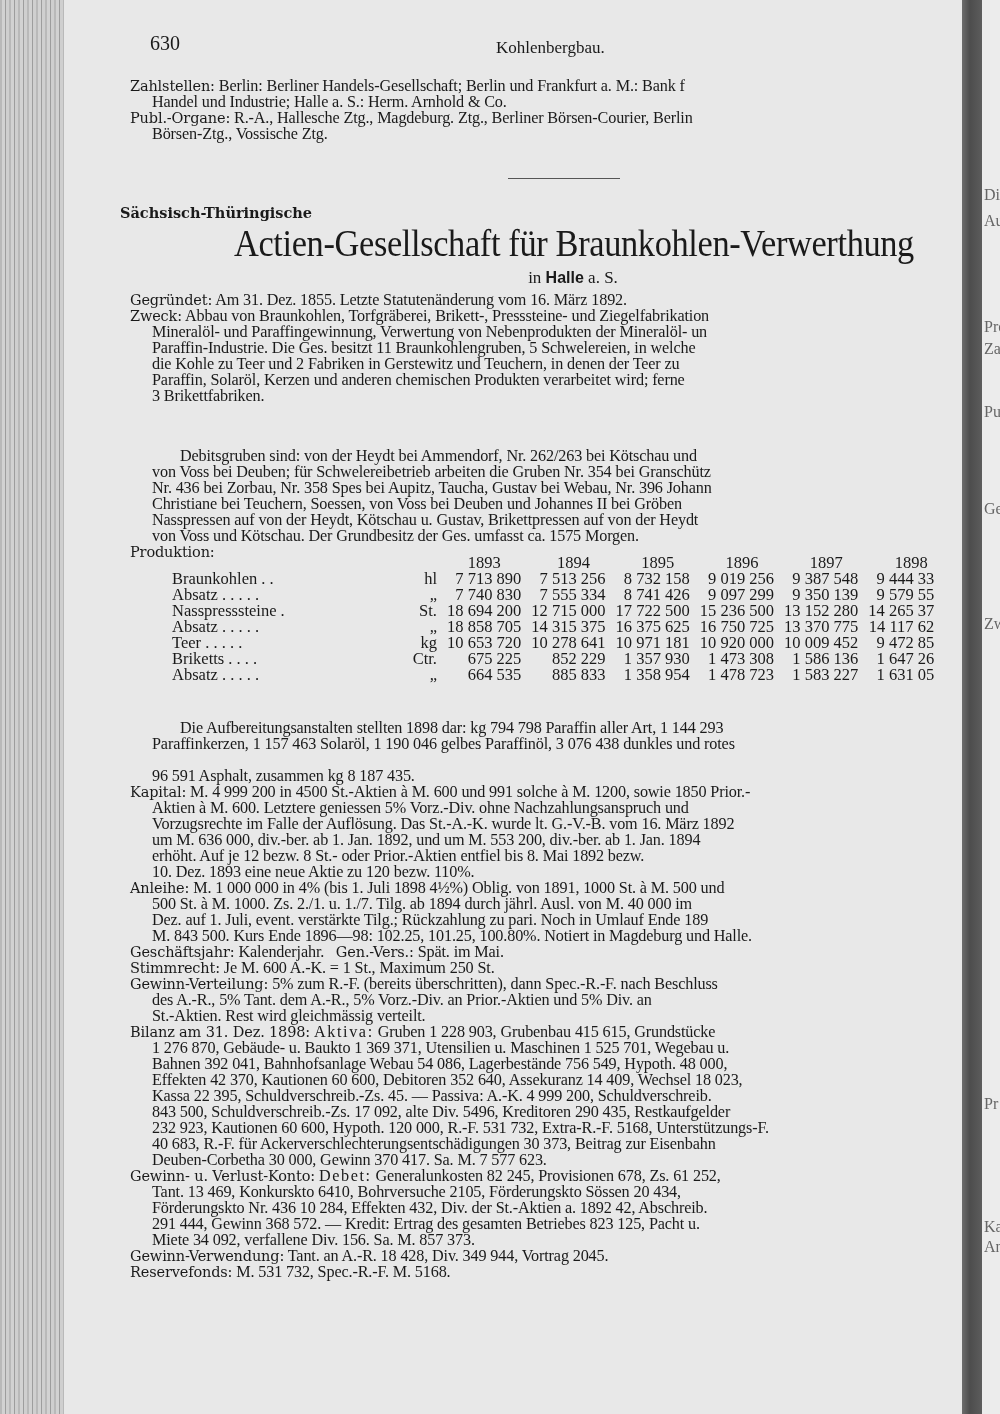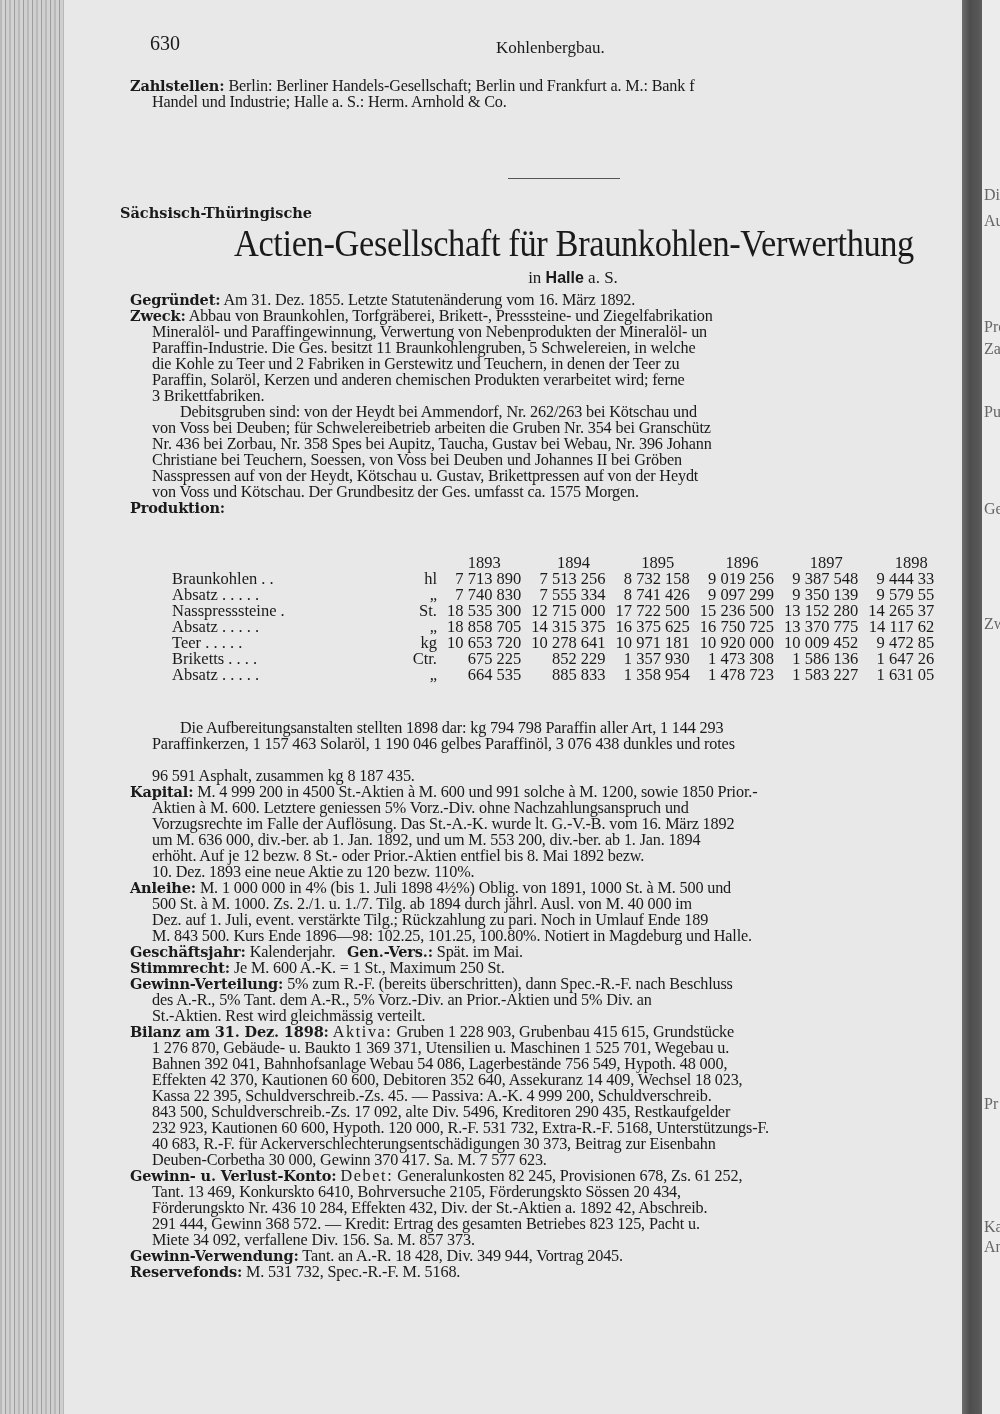--- a/index.html
+++ b/index.html
@@ -33,21 +33,21 @@
   }
   .nextpage span { position:absolute; left:2px; white-space:nowrap; }
 
   .abs { position:absolute; white-space:nowrap; }
   .pagenum { left:150px; top:32px; font-size:20px; }
   .running { left:496px; top:38px; font-size:17px; }
 
   .block { position:absolute; left:130px; width:830px; font-size:16.2px; line-height:16px; letter-spacing:-0.15px; }
   .block p { margin:0; text-indent:-22px; padding-left:22px; }
   .block .ind { text-indent:26px; padding-left:22px; }
-  .k { font-weight:bold; font-family:"DejaVu Serif", serif; font-size:14.5px; }
+  .k { font-weight:normal; font-family:"DejaVu Serif", serif; font-size:14.5px; }
   .sp { letter-spacing:1.6px; }
 
   .divider { position:absolute; left:508px; top:178px; width:112px; height:1px; background:#555; }
 
   .kicker { position:absolute; left:0; width:1000px; top:204px; text-align:left; font-family:"DejaVu Serif", serif; font-weight:bold; font-size:14.5px; padding-left:120px; box-sizing:border-box;}
   .title { position:absolute; left:0; width:1000px; top:222px; text-align:center; font-size:37px; letter-spacing:-0.4px; padding-left:150px; box-sizing:border-box; transform:scaleX(0.93); transform-origin:560px 0; }
   .loc { position:absolute; left:0; width:1000px; top:268px; text-align:center; font-size:17px; padding-left:146px; box-sizing:border-box; }
   .loc b { font-family:Liberation Sans, sans-serif; font-size:16px; }
 
   table.prod { position:absolute; left:172px; top:555px; border-collapse:collapse; font-size:16.5px; line-height:16px; }
@@ -74,36 +74,37 @@
   <span style="top:1095px">Pr</span>
   <span style="top:1218px">Ka</span>
   <span style="top:1238px">An</span>
 </div>
 
 <div class="abs pagenum">630</div>
 <div class="abs running">Kohlenbergbau.</div>
 
 <div class="block" style="top:78px;">
   <p><span class="k">Zahlstellen:</span> <span>Berlin: Berliner Handels-Gesellschaft; Berlin und Frankfurt a. M.: Bank f</span><br><span>Handel und Industrie; Halle a. S.: Herm. Arnhold &amp; Co.</span></p>
+  <p><span class="k">Publ.-Organe:</span> <span>R.-A., Hallesche Ztg., Magdeburg. Ztg., Berliner Börsen-Courier, Berlin</span><br><span>Börsen-Ztg., Vossische Ztg.</span></p>
 </div>
 
 <div class="divider"></div>
 
 <div class="kicker">Sächsisch-Thüringische</div>
 <div class="title">Actien-Gesellschaft für Braunkohlen-Verwerthung</div>
 <div class="loc">
   <span>in</span>
   <b>Halle</b>
   <span>a. S.</span>
 </div>
 
 <div class="block" style="top:292px;">
   <p><span class="k">Gegründet:</span> <span>Am 31. Dez. 1855.  Letzte Statutenänderung vom 16. März 1892.</span></p>
   <p><span class="k">Zweck:</span> <span>Abbau von Braunkohlen, Torfgräberei, Brikett-, Presssteine- und Ziegelfabrikation</span><br><span>Mineralöl- und Paraffingewinnung, Verwertung von Nebenprodukten der Mineralöl- un</span><br><span>Paraffin-Industrie.  Die Ges. besitzt 11 Braunkohlengruben, 5 Schwelereien, in welche</span><br><span>die Kohle zu Teer und 2 Fabriken in Gerstewitz und Teuchern, in denen der Teer zu</span><br><span>Paraffin, Solaröl, Kerzen und anderen chemischen Produkten verarbeitet wird; ferne</span><br><span>3 Brikettfabriken.</span></p>
-  <p class="ind" style="text-indent:28px;"><span>Debitsgruben sind: von der Heydt bei Ammendorf, Nr. 262/263 bei Kötschau und</span></p>
+  <p class="ind" style="text-indent:28px;margin-top:44px;"><span>Debitsgruben sind: von der Heydt bei Ammendorf, Nr. 262/263 bei Kötschau und</span></p>
   <p style="text-indent:0;"><span>von Voss bei Deuben; für Schwelereibetrieb arbeiten die Gruben Nr. 354 bei Granschütz</span><br><span>Nr. 436 bei Zorbau, Nr. 358 Spes bei Aupitz, Taucha, Gustav bei Webau, Nr. 396 Johann</span><br><span>Christiane bei Teuchern, Soessen, von Voss bei Deuben und Johannes II bei Gröben</span><br><span>Nasspressen auf von der Heydt, Kötschau u. Gustav, Brikettpressen auf von der Heydt</span><br><span>von Voss und Kötschau.  Der Grundbesitz der Ges. umfasst ca. 1575 Morgen.</span></p>
   <p><span class="k">Produktion:</span></p>
 </div>
 
 <table class="prod">
   <tbody>
       <tr class="head">
     <td class="c0"></td>
         <td class="c1"></td>
     <td style="padding-left:10px">1893</td>
@@ -129,21 +130,21 @@
     <td class="num">7 740 830</td>
     <td class="num">7 555 334</td>
     <td class="num">8 741 426</td>
     <td class="num">9 097 299</td>
     <td class="num">9 350 139</td>
     <td class="num">9 579 55</td>
   </tr>
   <tr>
     <td>Nasspresssteine .</td>
     <td style="text-align:right">St.</td>
-    <td class="num">18 535 300</td>
+    <td class="num">18 694 200</td>
     <td class="num">12 715 000</td>
     <td class="num">17 722 500</td>
     <td class="num">15 236 500</td>
     <td class="num">13 152 280</td>
     <td class="num">14 265 37</td>
   </tr>
   <tr>
     <td>Absatz . . . . .</td>
     <td style="text-align:right">„</td>
     <td class="num">18 858 705</td>

